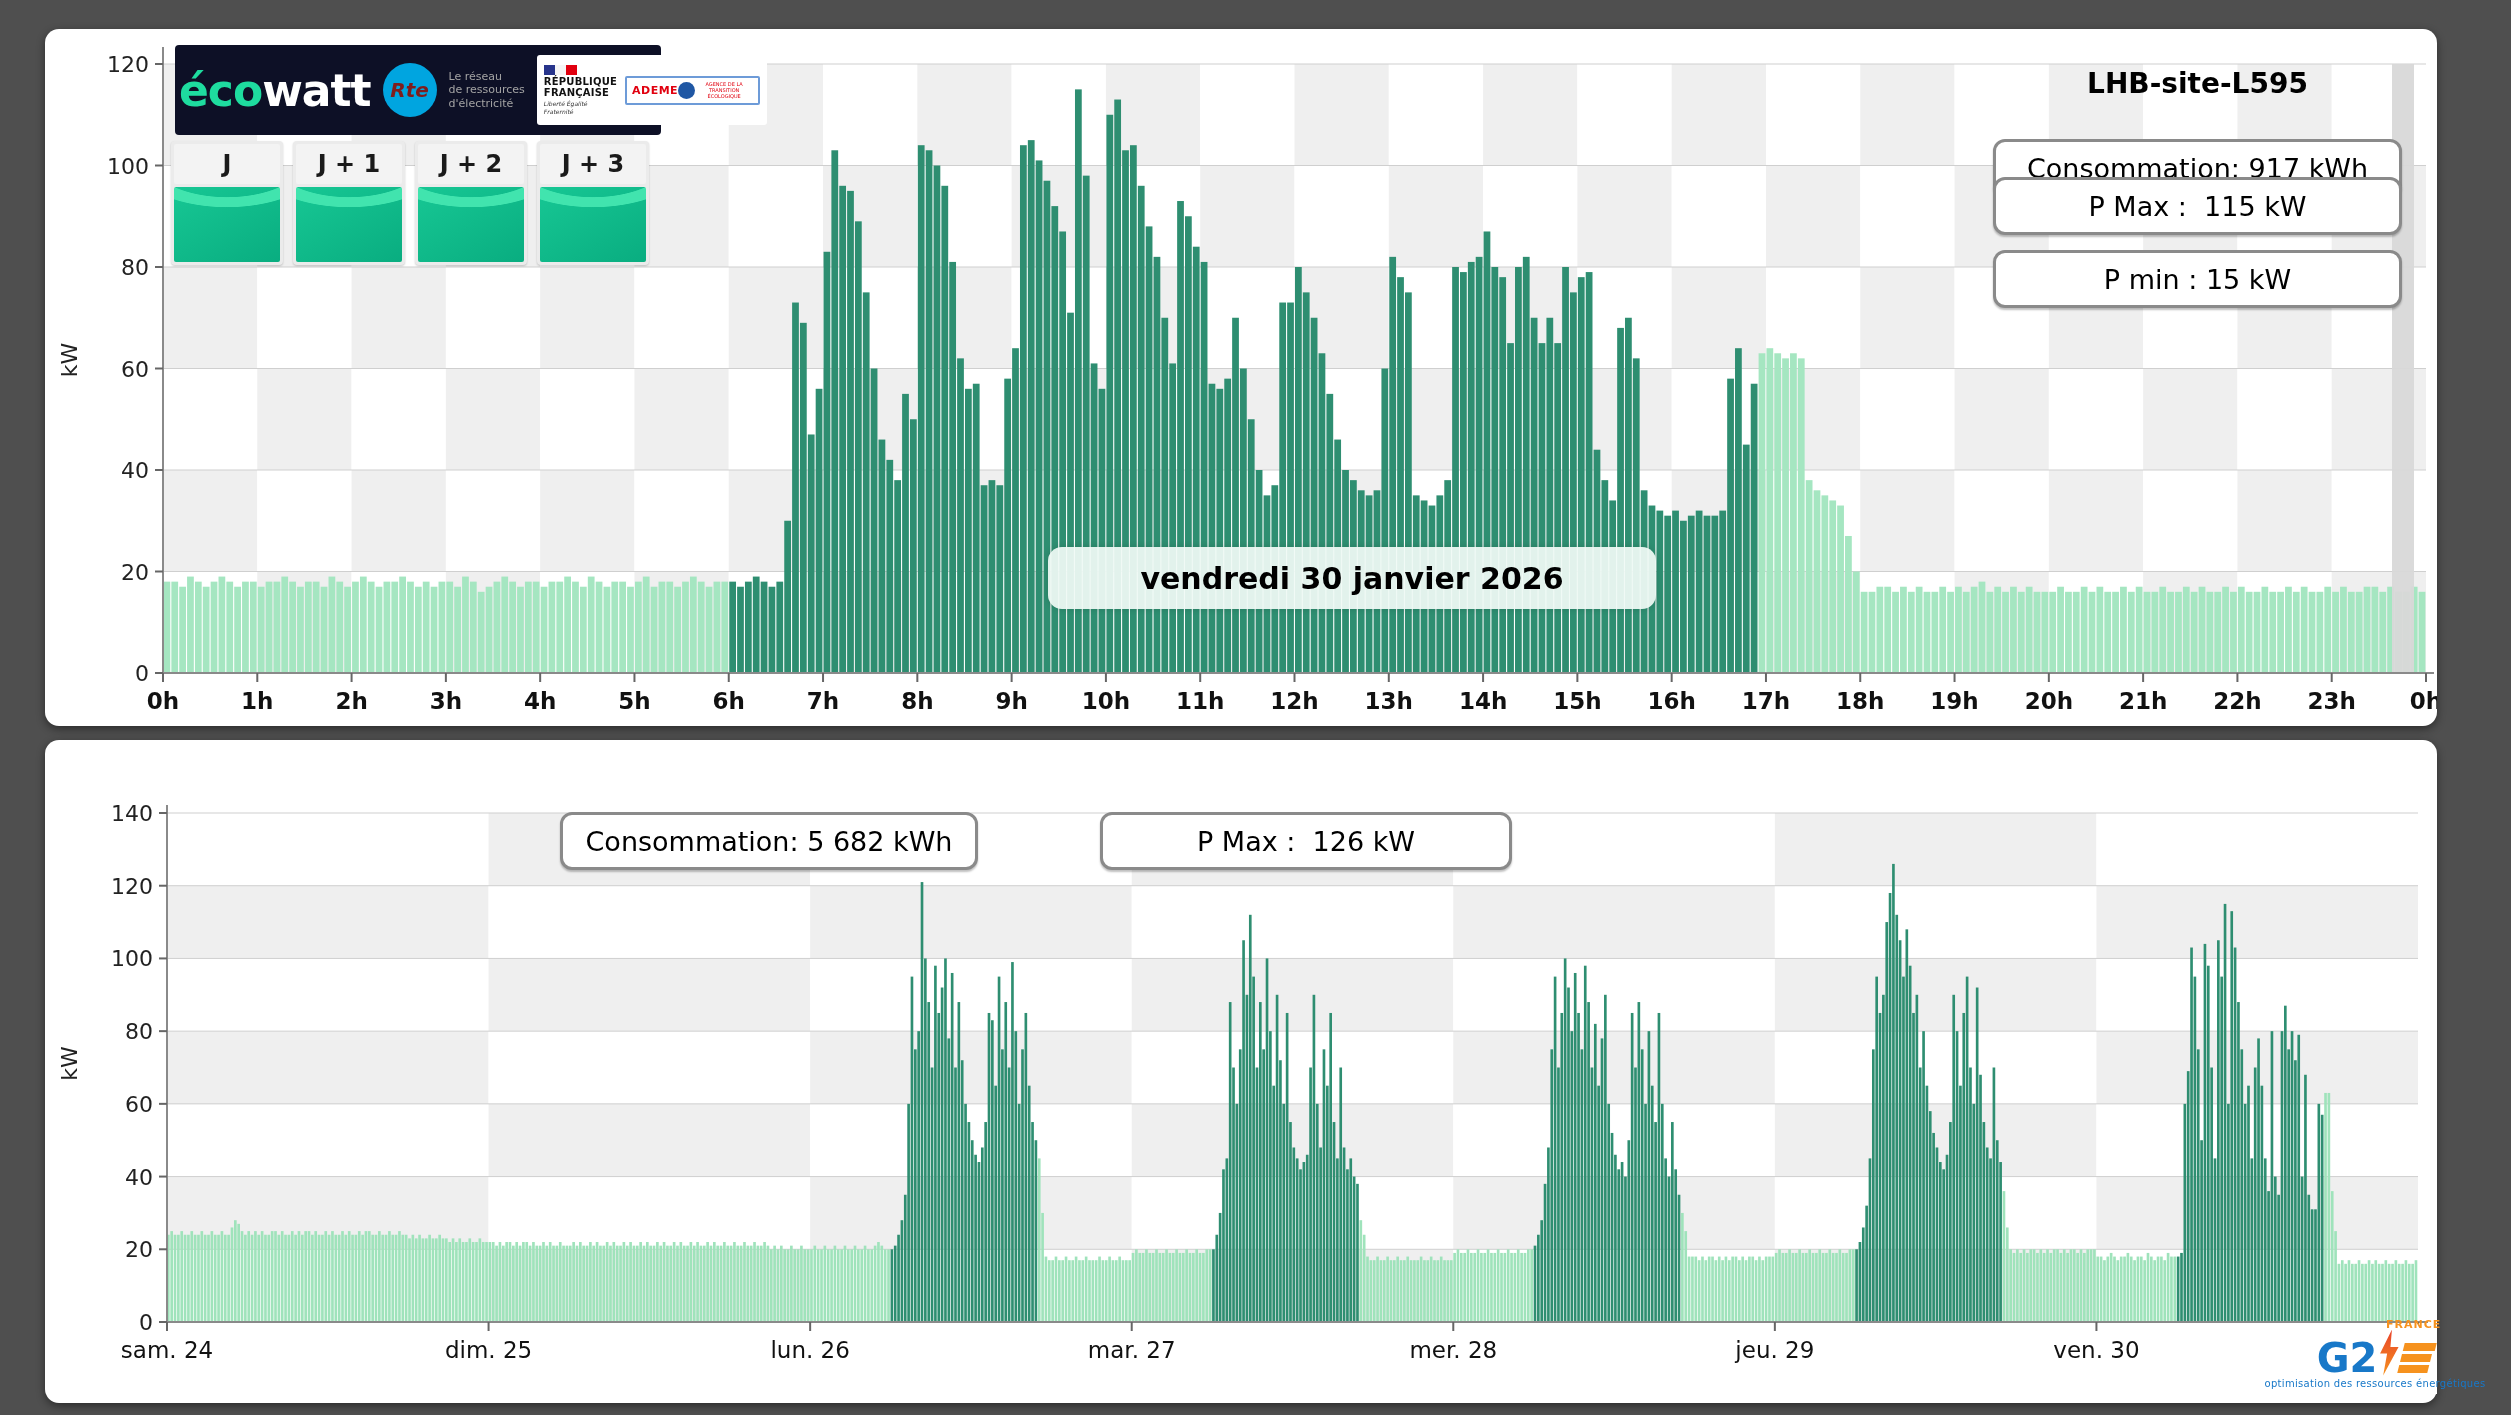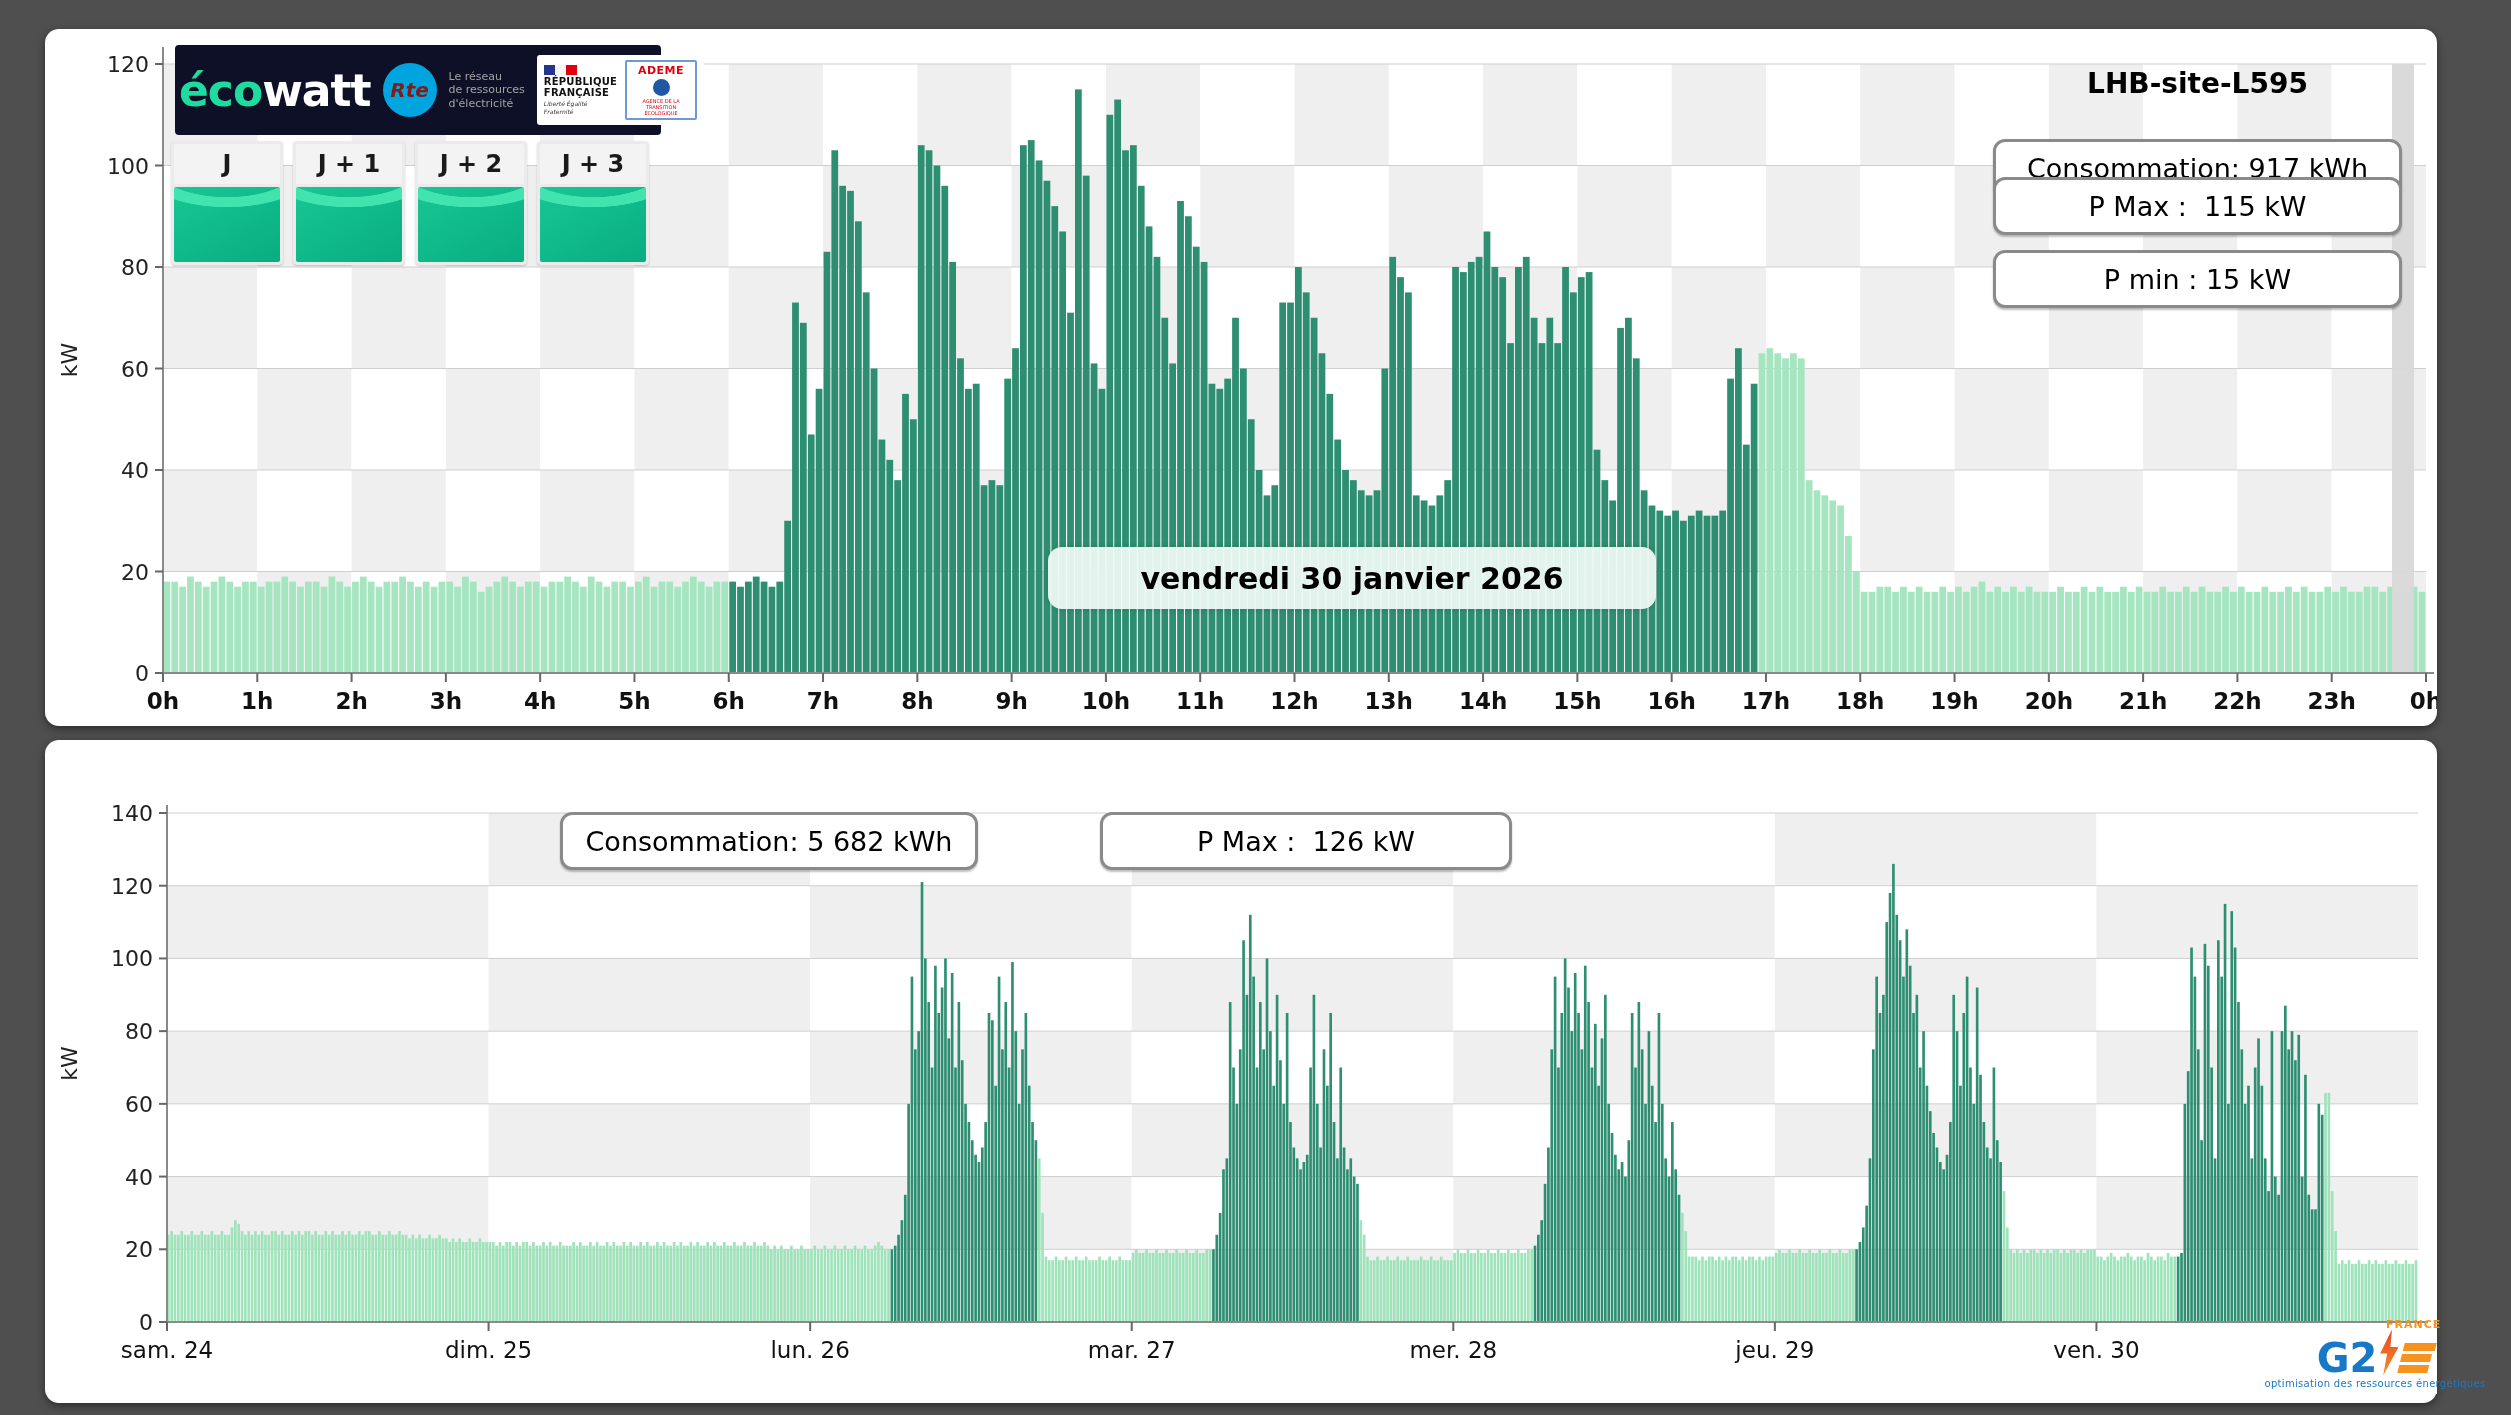--- a/index.html
+++ b/index.html
@@ -22,21 +22,21 @@
   .rte-caption{color:#a3a3a3;font-size:11px;line-height:1.2;white-space:nowrap;}
   .gov-card{background:#fff;border-radius:3px;display:flex;align-items:center;gap:8px;padding:5px 7px;height:70px;box-sizing:border-box;}
   .rf-block{display:flex;flex-direction:column;align-items:flex-start;}
   .rf-flag{display:flex;height:10px;width:33px;margin-bottom:2px;}
   .rf-flag i{flex:1;}
   .rf-flag i:nth-child(1){background:#27348b;}
   .rf-flag i:nth-child(2){background:#f5f5f5;}
   .rf-flag i:nth-child(3){background:#e1000f;}
   .rf-name{font-size:10px;font-weight:bold;color:#111;line-height:1.05;letter-spacing:.2px;}
   .rf-motto{font-size:6px;font-style:italic;color:#333;margin-top:2px;line-height:1.2;}
-  .ademe-block{border:2px solid #6d9bd8;border-radius:2px;padding:2px 5px;display:flex;flex-direction:column;align-items:center;}
+  .ademe-block{border:2px solid #6d9bd8;border-radius:2px;padding:2px 5px;display:flex;flex-direction:row;align-items:center;}
   .ademe-name{color:#e1000f;font-size:11px;font-weight:bold;letter-spacing:.5px;}
   .ademe-globe{width:17px;height:17px;border-radius:50%;background:#1f57a4;margin:2px 0;}
   .ademe-cap{color:#e1000f;font-size:5px;text-align:center;line-height:1.2;width:58px;}
 
   
   .tiles{position:absolute;left:126px;top:112px;display:flex;gap:10px;}
   .tile{width:112px;height:124px;background:#ebebeb;border-radius:4px;padding:3px;box-sizing:border-box;
         display:flex;flex-direction:column;box-shadow:0 1px 2px rgba(0,0,0,.2);}
   .tile-head{height:40px;background:#f3f3f3;display:flex;align-items:center;justify-content:center;
              font-size:24px;font-weight:bold;color:#1a1a1a;border-radius:2px;}

